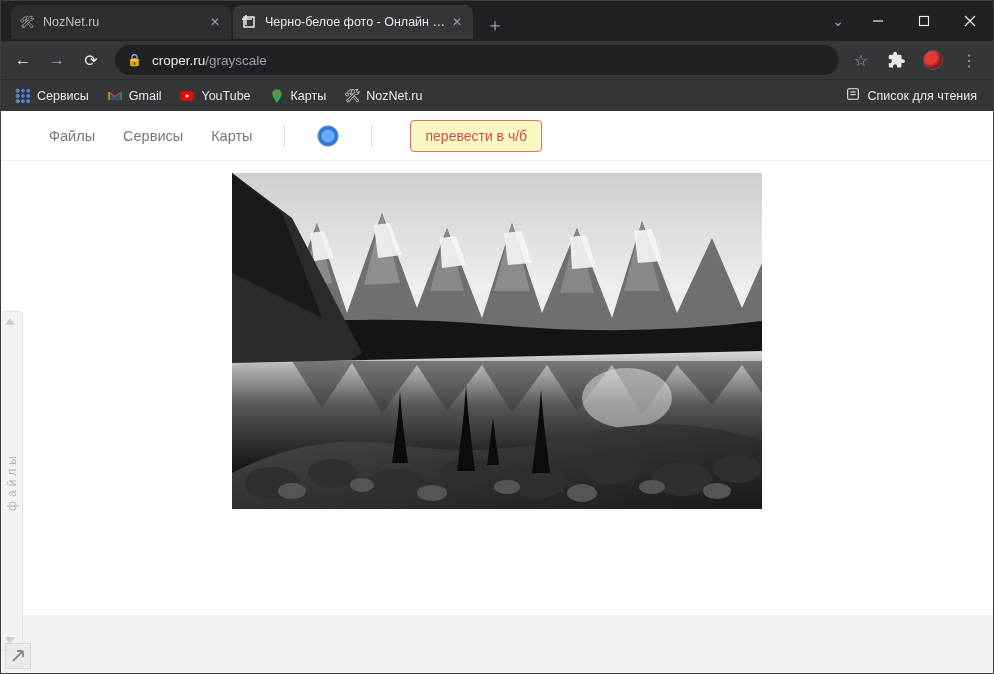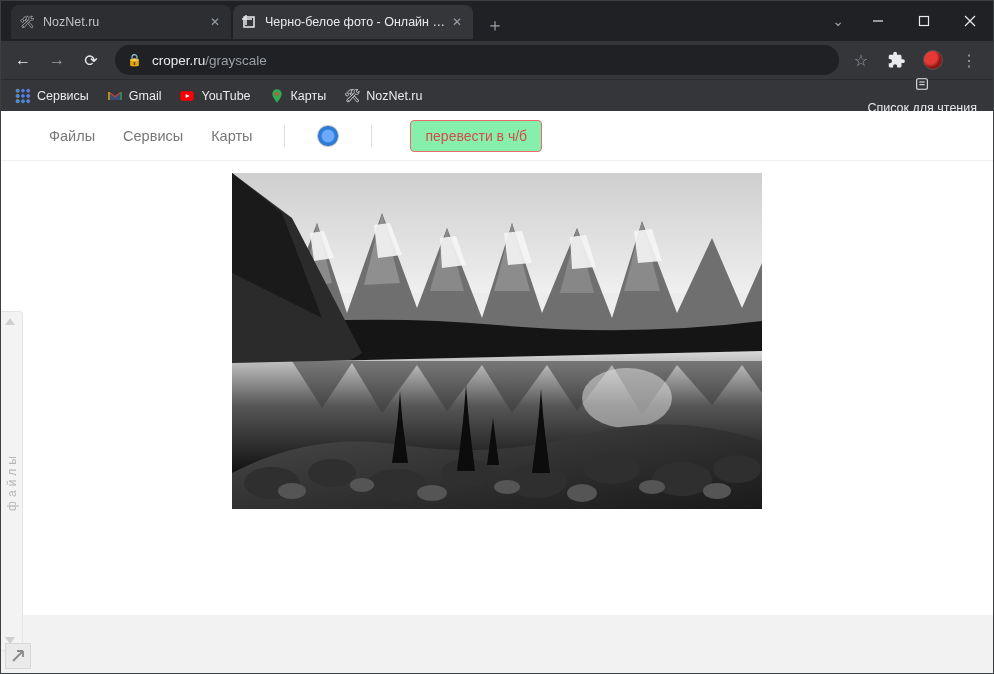--- a/index.html
+++ b/index.html
@@ -104,21 +104,21 @@
     border-top: 1px solid #2a2b2e;
     display:flex;
     align-items:center;
     padding: 0 8px;
     gap: 6px;
     font-size: 12.5px;
     color:#e8eaed;
   }
   .bm { display:flex; align-items:center; gap:6px; padding: 4px 6px; border-radius:4px; }
   .bm .ico { width:16px; height:16px; display:inline-flex; align-items:center; justify-content:center; font-size:13px;}
-  .reading-list { margin-left:auto; display:flex; align-items:center; gap:6px; color:#e8eaed; padding:4px 8px;flex-direction:column;}
+  .reading-list { margin-left:auto; display:flex; align-items:center; gap:6px; color:#e8eaed; padding:4px 8px;}
   
   .page {
     flex:1;
     background: #fff;
     position: relative;
     overflow: hidden;
   }
   .app-toolbar {
     height: 50px;
     border-bottom: 1px solid #eee;
@@ -134,21 +134,21 @@
   .toolbar-divider { width:1px; height:22px; background:#ddd; margin: 0 4px;}
   .lang-ico {
     width:22px; height:22px; border-radius:50%;
     background: radial-gradient(circle at 50% 50%, #6aa9ff 0 40%, #2e7bd6 50% 100%);
     border:1px solid #bbb;
     display:inline-block;
   }
   .convert-btn {
     border:1px solid #e86a6a;
     color:#d34d4d;
-    background:#86efac;
+    background:#fef9c3;
     border-radius:4px;
     padding: 7px 14px;
     font-size: 14px;
     margin-left: 6px;
   }
   .canvas-area {
     position:absolute;
     top:50px; left:0; right:0; bottom:0;
     background:#fff;
   }

